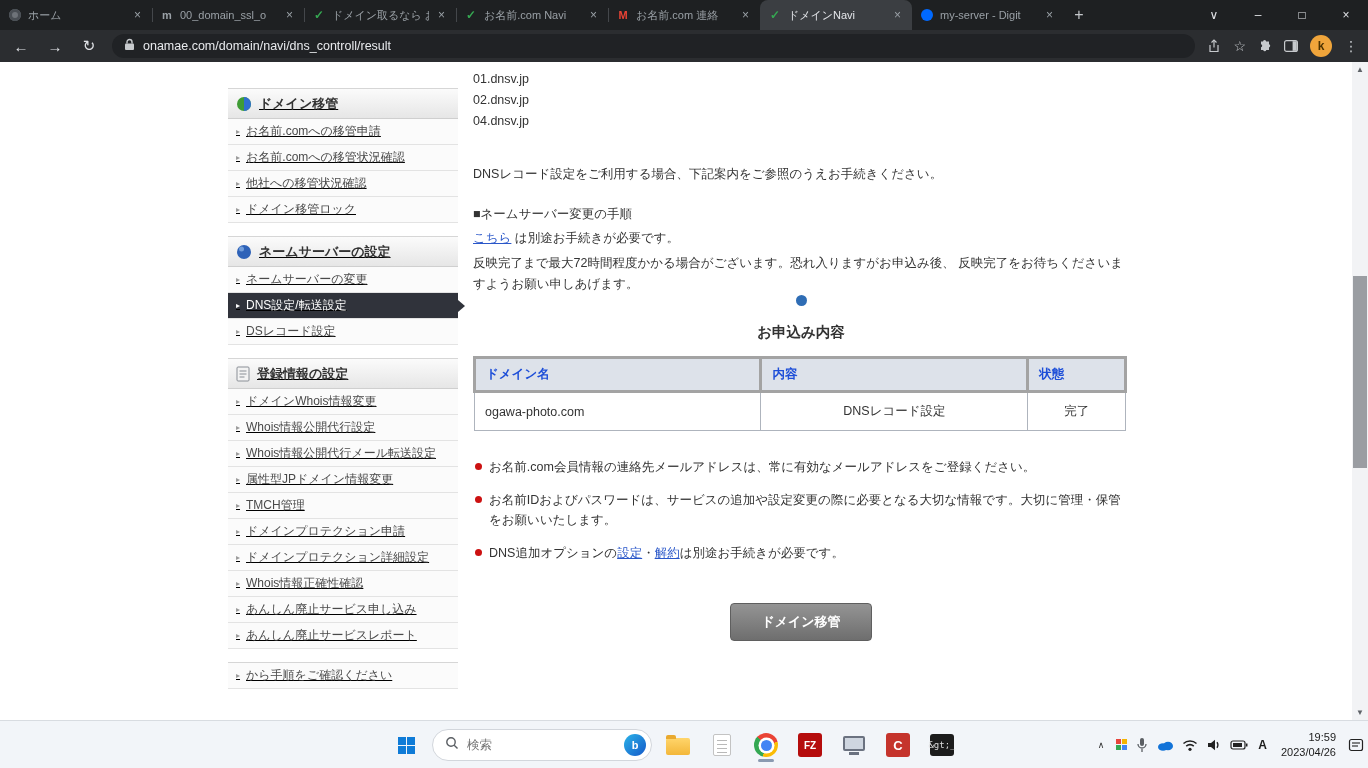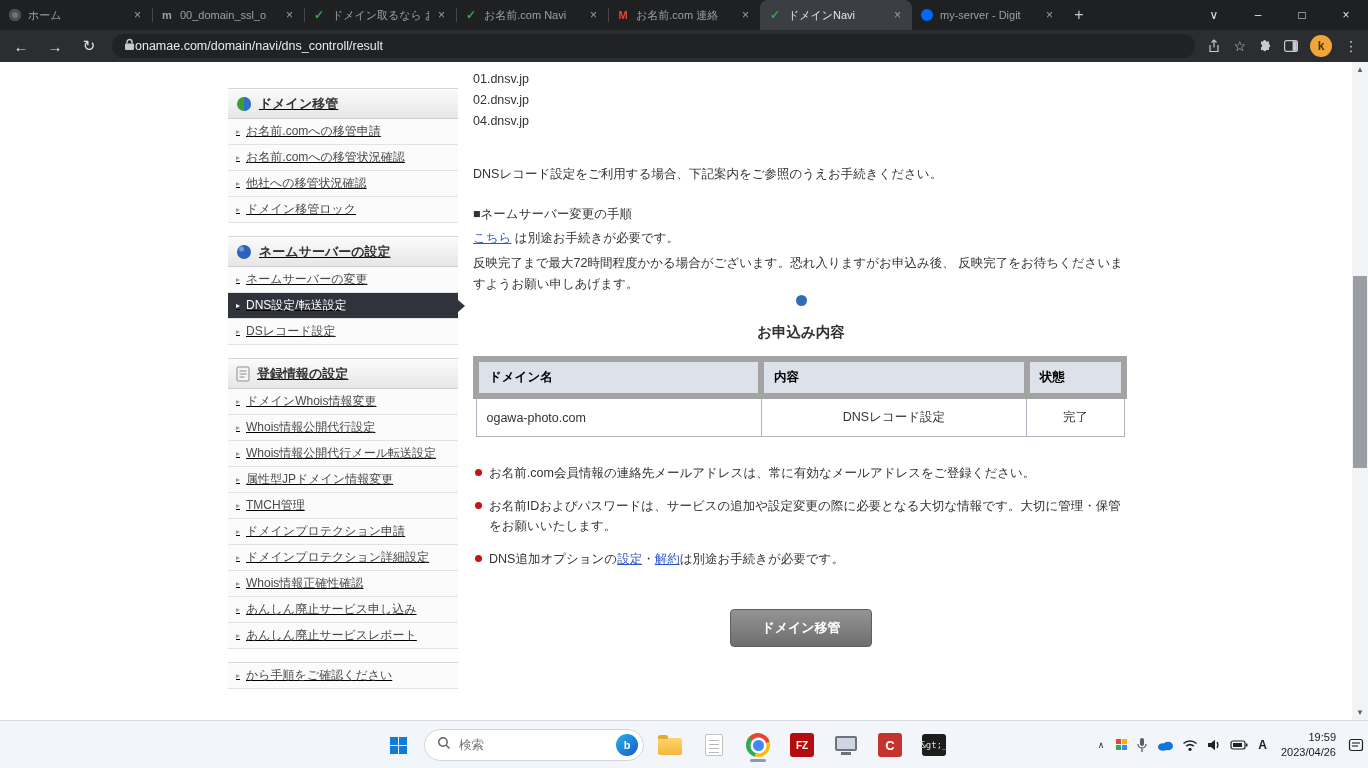--- a/index.html
+++ b/index.html
@@ -24,21 +24,21 @@
   .fav-gmail { color:#ea4335; }
   .fav-do { width:12px; height:12px; border-radius:50%; background:#0069ff; }
   .newtab { width:30px; display:flex; align-items:center; justify-content:center; color:#c4c7cb; font-size:16px; }
   .win-controls { margin-left:auto; display:flex; align-items:stretch; }
   .winbtn { width:44px; display:flex; align-items:center; justify-content:center; color:#dfe1e5; font-size:12px; }
 
   
   .toolbar { height:32px; background:#2b2d30; display:flex; align-items:center; padding:0 10px; gap:12px; flex:0 0 auto; }
   .navbtn { color:#dfe1e5; font-size:15px; width:22px; text-align:center; }
   .omnibox { flex:1; height:24px; background:#202225; border-radius:12px; display:flex; align-items:center;
-             padding:0 12px; color:#e8eaed; font-size:12.5px; }
+             padding:0 12px; gap:8px; color:#e8eaed; font-size:12.5px; }
   .omnibox .url { white-space:nowrap; overflow:hidden; }
   .tbicon { color:#c7cacd; display:flex; align-items:center; font-size:14px; }
   .avatar { width:22px; height:22px; border-radius:50%; background:#f0a53b; color:#4c3200; font-weight:bold;
             font-size:12px; display:flex; align-items:center; justify-content:center; }
 
   
   .page { flex:1; position:relative; background:#fff; overflow:hidden; }
 
   
   .sidebar { position:absolute; left:228px; top:26px; width:230px;text-decoration:underline; }
@@ -61,42 +61,42 @@
   .ns-list { margin-top:7px; }
   .ns-line { font-size:12.5px; line-height:21px; }
   .intro { margin-top:34px; font-size:12.5px; }
   .proc-title { margin-top:23px; font-size:12.5px; }
   .proc-line { margin-top:7px; font-size:12.5px; }
   a.link { color:#2a57c9; text-decoration:underline; cursor:pointer; }
   .proc-note { margin-top:6px; font-size:12.5px; line-height:21px; }
   .section-title { display:flex; align-items:center; gap:17px; font-size:14.5px; font-weight:bold; color:#333;flex-direction:column; }
   .blue-dot { width:11px; height:11px; border-radius:50%; background:#2f6db5; flex:0 0 auto; }
   table.apply { margin-top:14px; width:654px; border-collapse:collapse; font-size:12.5px; }
-  .apply th { background:#dde2ea; border:6px solid #a3a3a3; text-align:left; padding:7px 10px; font-weight:bold; color:#000000; }
+  .apply th { background:#dde2ea; border:3px solid #a3a3a3; text-align:left; padding:7px 10px; font-weight:bold; color:#1d4ed8; }
   .apply td { border:1px solid #aeb4bd; padding:10px; background:#fff; }
   .apply td.center { text-align:center; }
   .notes { margin-top:26px; list-style:none; }
   .notes li { position:relative; padding-left:16px; font-size:12.5px; line-height:20px; margin-bottom:13px; }
   .notes li::before { content:""; position:absolute; left:2px; top:6px; width:7px; height:7px; border-radius:50%; background:#cc1111; }
   .btn-row { margin-top:40px; text-align:center; }
   button.proceed { width:142px; height:38px; background:linear-gradient(#949494,#6e6e6e); color:#fff;
                    font-weight:bold; font-size:13px; border:1px solid #5f5f5f; border-radius:4px;
                    cursor:pointer; font-family:inherit; }
 
   
   .vscroll { position:absolute; right:0; top:0; bottom:0; width:16px; background:#f2f3f5; }
   .scroll-arrow { position:absolute; left:0; right:0; height:15px; display:flex; align-items:center;
                   justify-content:center; font-size:8px; color:#5f6368; }
   .scroll-arrow.top { top:0; }
   .scroll-arrow.bottom { bottom:0; }
   .scroll-thumb { position:absolute; left:1px; right:1px; top:214px; height:192px; background:#9a9da2; }
 
   
   .taskbar { height:48px; background:#f2f5f9; border-top:1px solid #d8dce1; position:relative; flex:0 0 auto; }
-  .tb-apps { position:absolute; left:380px; top:0; height:48px; display:flex; align-items:center; gap:8px; }
+  .tb-apps { position:absolute; left:388px; top:0; height:48px; display:flex; align-items:center; gap:8px; }
   .tb-icon { width:36px; height:36px; display:flex; align-items:center; justify-content:center; border-radius:4px; position:relative; }
   .tb-icon.active-app::after { content:""; position:absolute; bottom:1px; left:50%; transform:translateX(-50%);
                   width:16px; height:3px; border-radius:2px; background:#8a9ab1; }
   .win-logo { width:17px; height:17px; display:grid; grid-template-columns:8px 8px; grid-template-rows:8px 8px; gap:1px; }
   .win-logo span { background:#0f7bd7; }
   .search-pill { width:220px; height:32px; background:#fff; border:1px solid #d2d6dc; border-radius:16px;
                  display:flex; align-items:center; padding:0 5px 0 12px; gap:8px; }
   .search-pill input { border:0; outline:0; flex:1; font-size:12.5px; color:#333; background:transparent;
                  font-family:inherit; min-width:0; }
   .bing-ball { width:22px; height:22px; border-radius:50%; background:linear-gradient(135deg,#2bb3e8,#1559c9);

